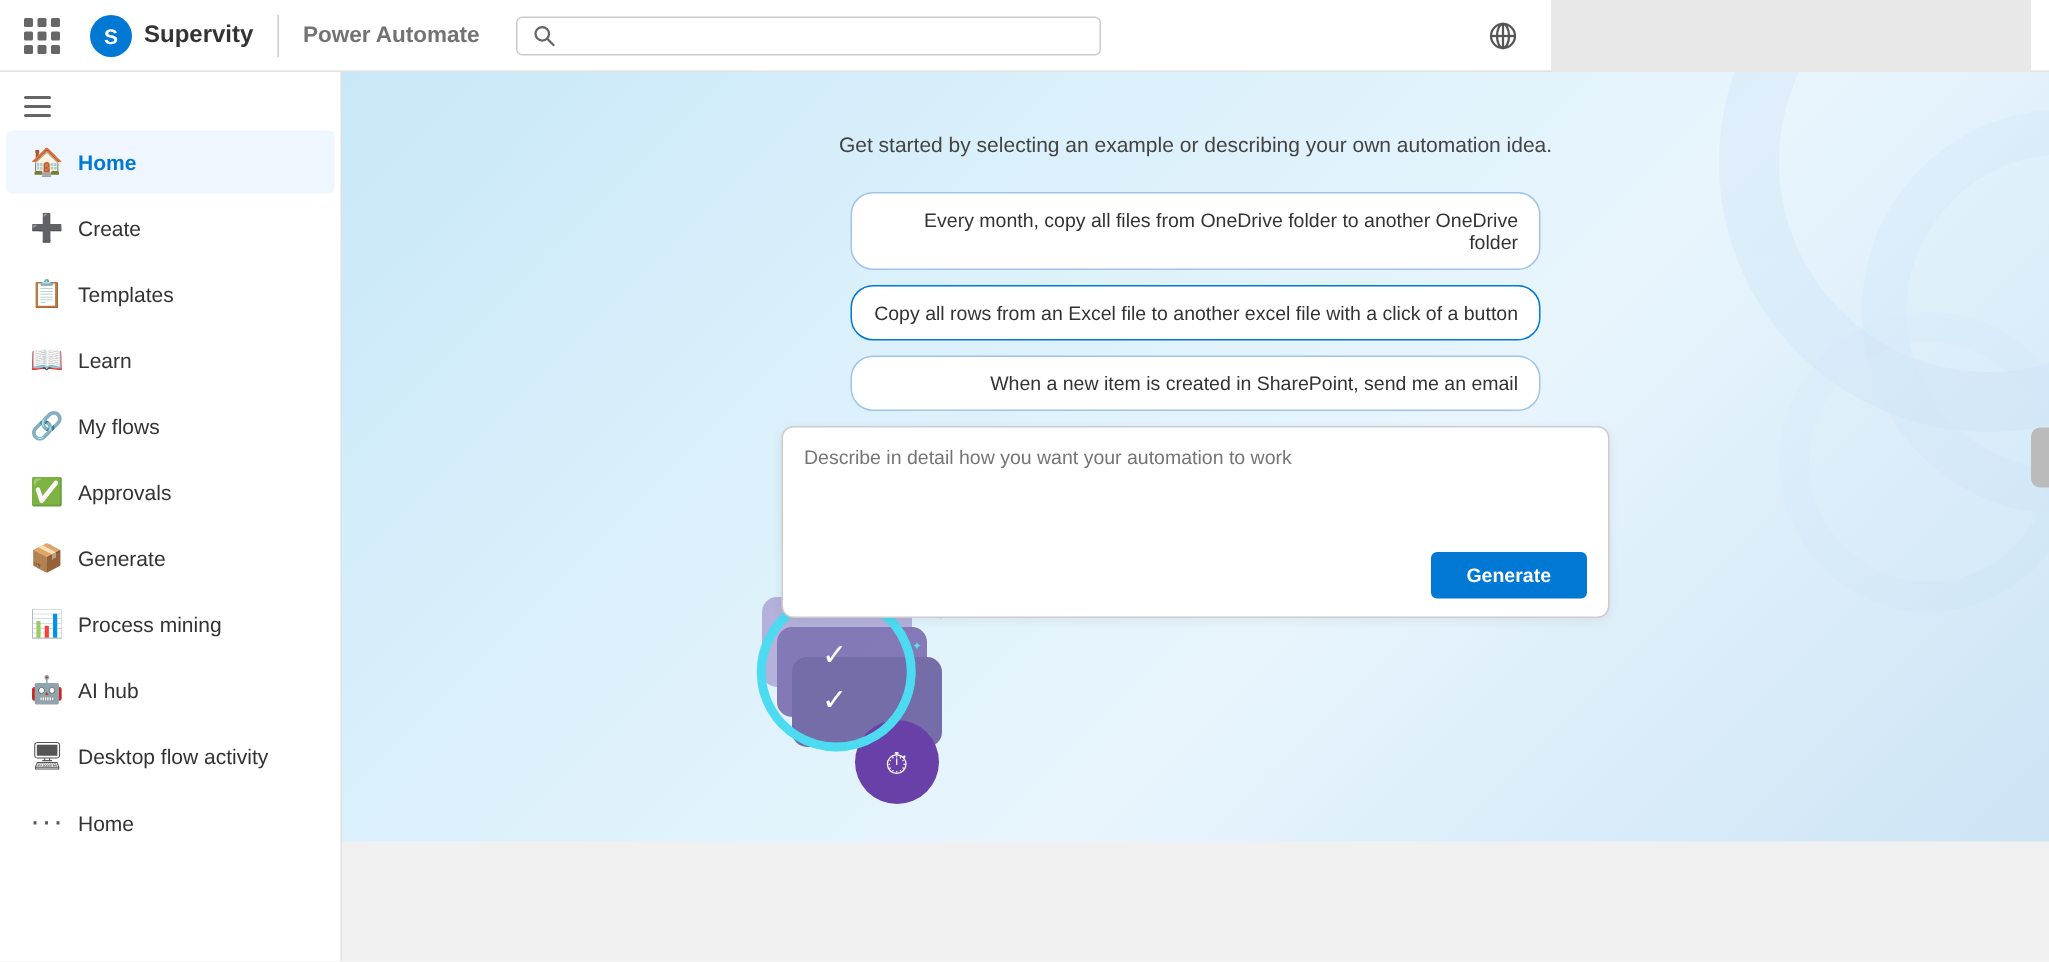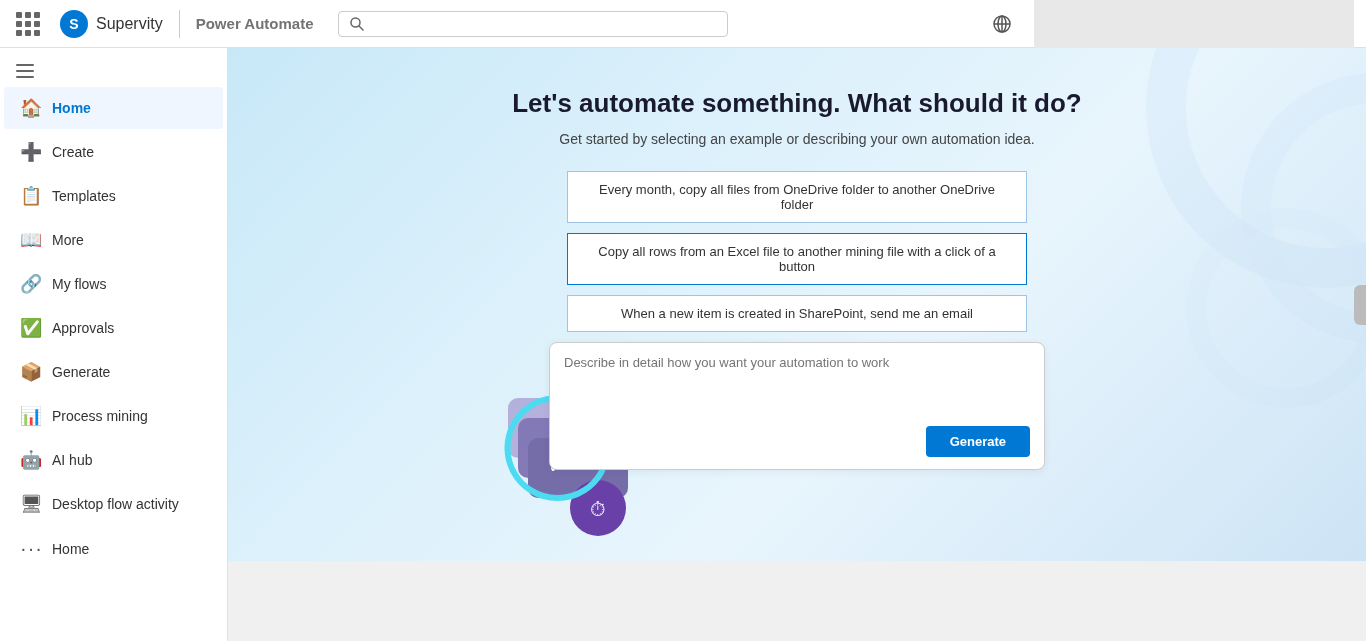--- a/index.html
+++ b/index.html
@@ -18,21 +18,21 @@
       cursor: pointer; border-radius: 4px;
     }
     .waffle-grid { display: grid; grid-template-columns: repeat(3,6px); gap: 3px; }
     .waffle-dot { width: 6px; height: 6px; background: #666; border-radius: 1px; }
     .topbar-logo { display: flex; align-items: center; gap: 8px; }
     .logo-circle {
       width: 28px; height: 28px; background: #0078d4; border-radius: 50%;
       display: flex; align-items: center; justify-content: center;
       color: #fff; font-weight: bold; font-size: 14px;
     }
-    .logo-text { font-size: 16px; font-weight: 400; color: #333; }
+    .logo-text { font-size: 16px; font-weight: 700; color: #333; }
     .topbar-divider { width: 1px; height: 28px; background: #ccc; }
     .topbar-appname { font-size: 15px; font-weight: 600; color: #737373; }
     .topbar-search {
       flex: 1; max-width: 390px; margin-left: 8px;
       display: flex; align-items: center; border: 1px solid #ccc;
       border-radius: 4px; padding: 4px 10px; gap: 8px; background: #fff;
     }
     .topbar-search input {
       border: none; outline: none; font-size: 14px; width: 100%; color: #333;
     }
@@ -86,27 +86,27 @@
     }
     .hero-title {
       font-size: 26px; font-weight: 700; color: #1a1a2e; text-align: center;
       margin-bottom: 12px; z-index: 1;
     }
     .hero-subtitle {
       font-size: 14px; color: #444; text-align: center; margin-bottom: 24px; z-index: 1;
     }
     .suggestion-chips { display: flex; flex-direction: column; gap: 10px; width: 460px; z-index: 1; }
     .chip {
-      background: #fff; border: 1.5px solid #a0c4e8; border-radius: 0;
+      background: #fff; border: 1.5px solid #a0c4e8; border-radius: 15px;
       padding: 10px 14px; font-size: 13px; color: #333; cursor: pointer;
-      text-align: center;
+      text-align: right;
     }
     .chip.selected { border-color: #0078d4; }
     .describe-box {
-      width: 496px; background: #fff; border-radius: 8px; border: 1px solid #ccc;
+      width: 552px; background: #fff; border-radius: 8px; border: 1px solid #ccc;
       padding: 12px 14px; margin-top: 10px; z-index: 1; box-shadow: 0 2px 8px rgba(0,0,0,0.06);
     }
     .describe-box textarea {
       width: 100%; border: none; outline: none; font-size: 13px; color: #888;
       resize: none; height: 60px; background: transparent; font-family: 'Segoe UI', sans-serif;
     }
     .describe-box-footer { display: flex; justify-content: flex-end; margin-top: 8px; }
     .generate-btn {
       background: #0078d4; color: #fff; border: none; border-radius: 4px;
       padding: 8px 24px; font-size: 13px; font-weight: 600; cursor: pointer;
@@ -201,21 +201,21 @@
       <div class="sidebar-item-wrapper">
         <div class="sidebar-item">
           <span class="sidebar-icon">📋</span>
           <span class="sidebar-label">Templates</span>
         </div>
       </div>
 
       <div class="sidebar-item-wrapper">
         <div class="sidebar-item">
           <span class="sidebar-icon">📖</span>
-          <span class="sidebar-label">More</span>
+          <span class="sidebar-label">Learn</span>
         </div>
       </div>
 
       <div class="sidebar-item-wrapper">
         <div class="sidebar-item">
           <span class="sidebar-icon">🔗</span>
           <span class="sidebar-label">My flows</span>
         </div>
       </div>
 
@@ -287,26 +287,25 @@
             <text x="155" y="75" font-size="10" fill="#4dd9f0">✦</text>
             <text x="140" y="95" font-size="8" fill="#4dd9f0">✦</text>
 
             <circle cx="130" cy="170" r="28" fill="#5b2d9e"></circle>
             <text x="122" y="178" font-size="20" fill="white">⏱</text>
 
             <path d="M 90 60 A 50 50 0 1 1 89 60" stroke="#3dd9f0" stroke-width="6" fill="none" stroke-linecap="round"></path>
           </svg>
         </div>
 
-        <h1 class="hero-title">Let's automate something. What should it do?</h1>
         <p class="hero-subtitle">Get started by selecting an example or describing your own automation idea.</p>
 
         <div class="suggestion-chips">
           <div class="chip">Every month, copy all files from OneDrive folder to another OneDrive folder</div>
-          <div class="chip selected">Copy all rows from an Excel file to another mining file with a click of a button</div>
+          <div class="chip selected">Copy all rows from an Excel file to another excel file with a click of a button</div>
           <div class="chip">When a new item is created in SharePoint, send me an email</div>
         </div>
 
         <div class="describe-box">
           <textarea placeholder="Describe in detail how you want your automation to work" style=""></textarea>
           <div class="describe-box-footer">
             <button class="generate-btn">Generate</button>
           </div>
         </div>
 

